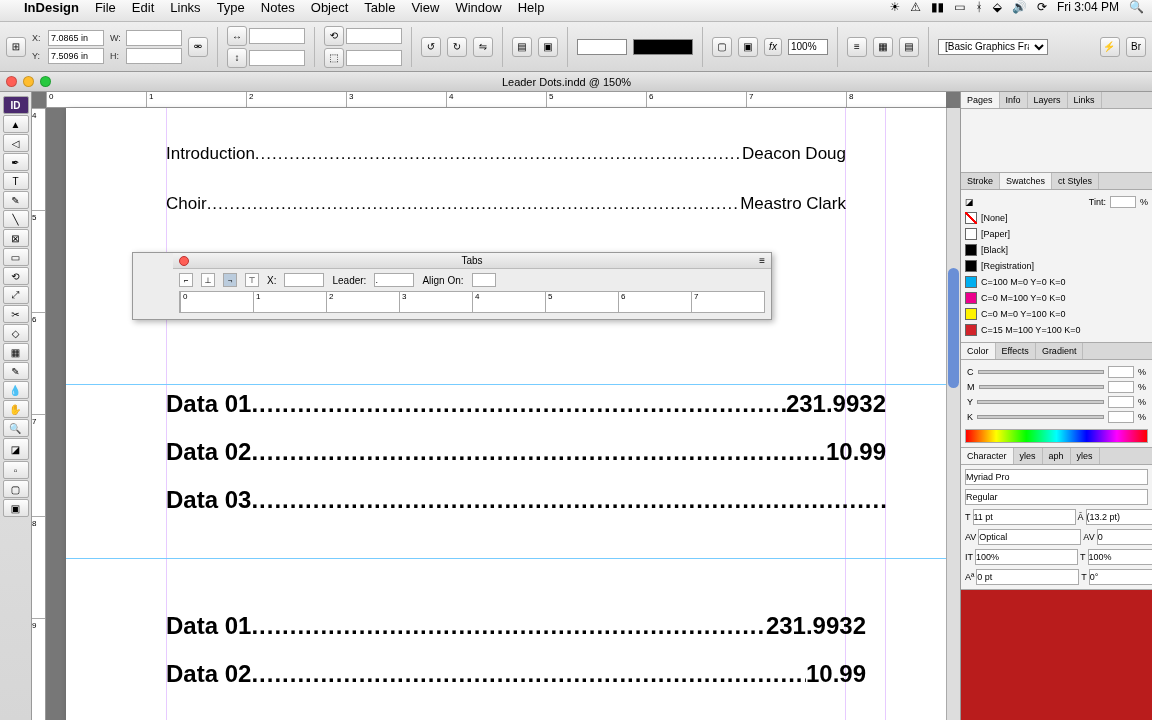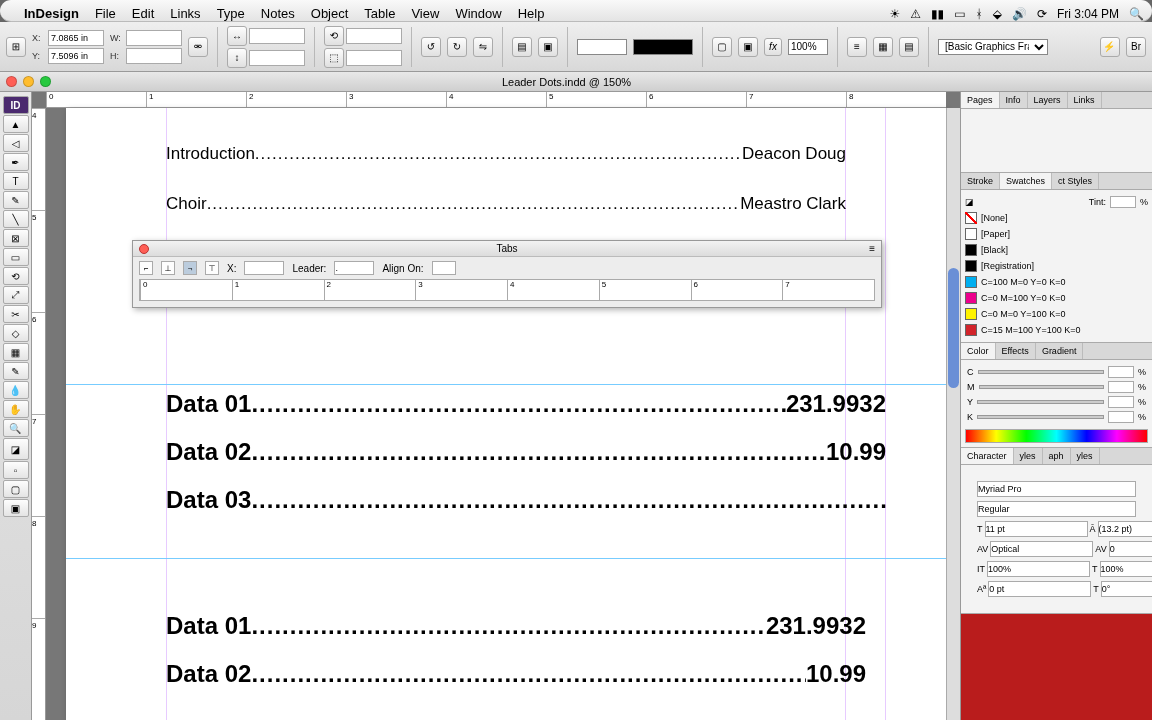--- a/index.html
+++ b/index.html
@@ -1,19 +1,19 @@
 <!DOCTYPE html>
 <html><head>
 <meta charset="utf-8">
 <style>
 * { margin: 0; padding: 0; box-sizing: border-box; font-family: "Lucida Grande", Arial, sans-serif; }
 body { width: 1152px; height: 720px; overflow: hidden; background: #666; position: relative; }
 
 
-.menubar { height: 22px; background: linear-gradient(#f9f9f9,#e4e4e4); display: flex; align-items: flex-end; padding: 0 8px; font-size: 13px; border-bottom: 1px solid #bbb; justify-content: space-between; border-radius: 11px; }
+.menubar { height: 22px; background: linear-gradient(#f9f9f9,#e4e4e4); display: flex; align-items: flex-start; padding: 0 8px; font-size: 13px; border-bottom: 1px solid #bbb; justify-content: space-between; }
 .menubar-left { display: flex; align-items: center; gap: 16px; }
 .menubar-left .app-name { font-weight: bold; }
 .menubar-right { display: flex; align-items: center; gap: 10px; font-size: 12px; }
 .menubar-right .icon { font-size: 12px; }
 
 
 .controlbar { height: 50px; background: linear-gradient(#efefef,#d8d8d8); border-bottom: 1px solid #999; display: flex; align-items: center; padding: 0 6px; font-size: 9px; gap: 6px; }
 .ctrl-group { display: flex; flex-direction: column; gap: 2px; }
 .ctrl-row { display: flex; align-items: center; gap: 2px; }
 .ctrl-label { font-size: 9px; color: #333; width: 14px; }
@@ -45,21 +45,21 @@
 .ruler-v span { border-top: 1px solid #aaa; padding-top: 2px; flex: 1; }
 .page { position: absolute; top: 16px; left: 34px; width: 880px; bottom: 0; background: #fff; box-shadow: 2px 2px 6px rgba(0,0,0,0.3); }
 .col-guide { position: absolute; top:0; bottom:0; border-left: 1px solid #b764ff55; }
 .doc-text { position: absolute; font-family: Georgia, serif; font-size: 17px; left: 100px; right: 100px; }
 .leader-row { display: flex; white-space: nowrap; overflow: hidden; }
 .leader-dots { flex: 1; overflow: hidden; letter-spacing: 1px; }
 .data-label { font-weight: bold; font-size: 24px; }
 .data-val { font-weight: bold; font-size: 24px; }
 
 
-.tabs-panel { position: absolute; top: 148px; left: 100px; width: 750px; background: #ededed; border: 1px solid #999; box-shadow: 2px 2px 6px rgba(0,0,0,0.3); }
+.tabs-panel { position: absolute; top: 160px; left: 100px; width: 640px; background: #ededed; border: 1px solid #999; box-shadow: 2px 2px 6px rgba(0,0,0,0.3); padding-left: 40px; }
 .tabs-header { height: 16px; background: linear-gradient(#f3f3f3,#dcdcdc); border-bottom: 1px solid #bbb; display: flex; align-items: center; padding: 0 6px; font-size: 10px; position: relative; }
 .tabs-header .close { width: 10px; height: 10px; background: #ff5f56; border-radius: 50%; margin-right: 8px; border: 1px solid #b33; }
 .tabs-header .title { position: absolute; left: 50%; transform: translateX(-50%); }
 .tabs-body { padding: 4px 6px; font-size: 10px; display: flex; align-items: center; gap: 8px; }
 .tabs-ruler-wrap { padding: 0 6px 6px; }
 .tabs-ruler { height: 22px; background: #fff; border: 1px solid #aaa; position: relative; font-size: 8px; display: flex; }
 .tabs-ruler span { border-left: 1px solid #aaa; padding-left: 2px; flex: 1; }
 .tab-btn { width: 14px; height: 14px; border: 1px solid #aaa; background: #fdfdfd; font-size: 8px; display: flex; align-items: center; justify-content: center; }
 .tab-input { width: 40px; height: 14px; font-size: 9px; border: 1px solid #aaa; }
 
@@ -436,21 +436,21 @@
       </div>
       <div class="spectrum"></div>
     </div>
 
     <div class="panel-tabs">
       <span class="active">Character</span>
       <span>yles</span>
       <span>aph</span>
       <span>yles</span>
     </div>
-    <div class="panel-body" style="padding:14px">
+    <div class="panel-body" style="padding:2px">
       <div class="char-row">
           <input class="char-input" value="Myriad Pro" style="">
         </div>
       <div class="char-row">
           <input class="char-input" value="Regular" style="">
         </div>
       <div class="char-row">
         <span class="char-label">T</span>
           <input class="char-input" style="flex: 0 0 46px;" value="11 pt">
         <span class="char-label">Ā</span>

